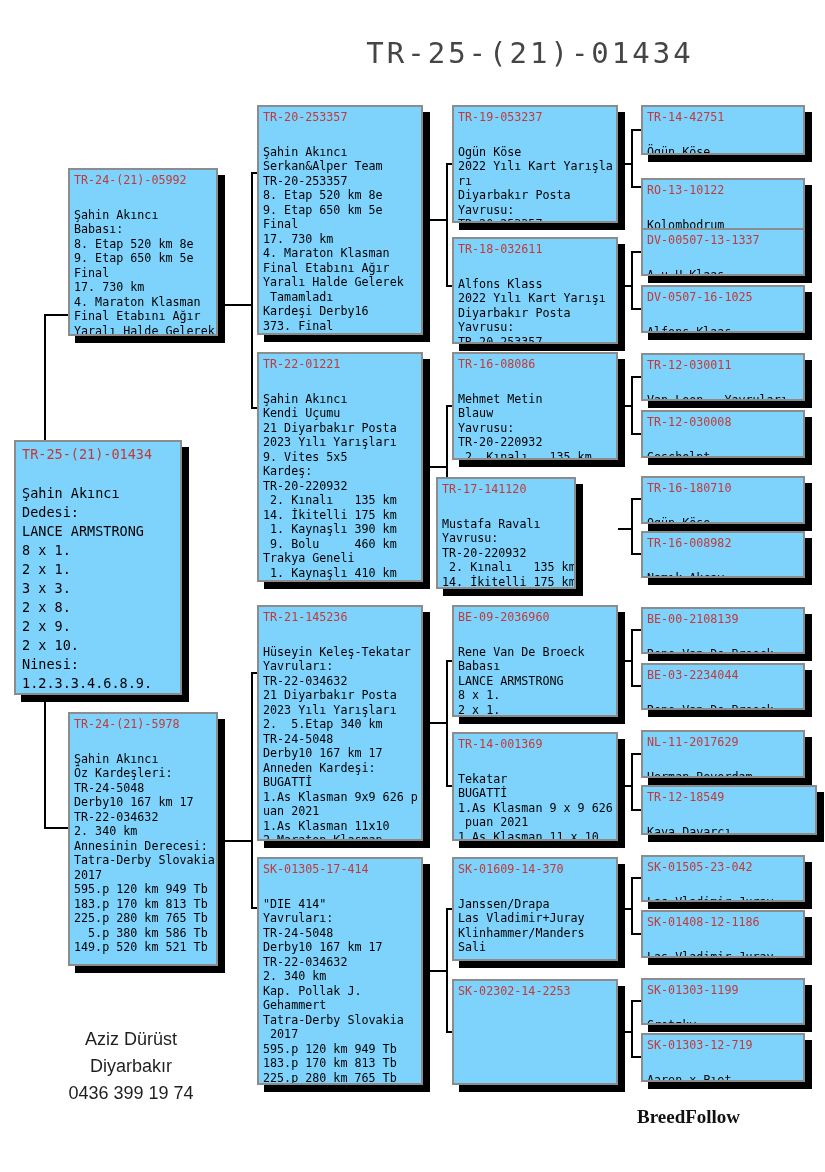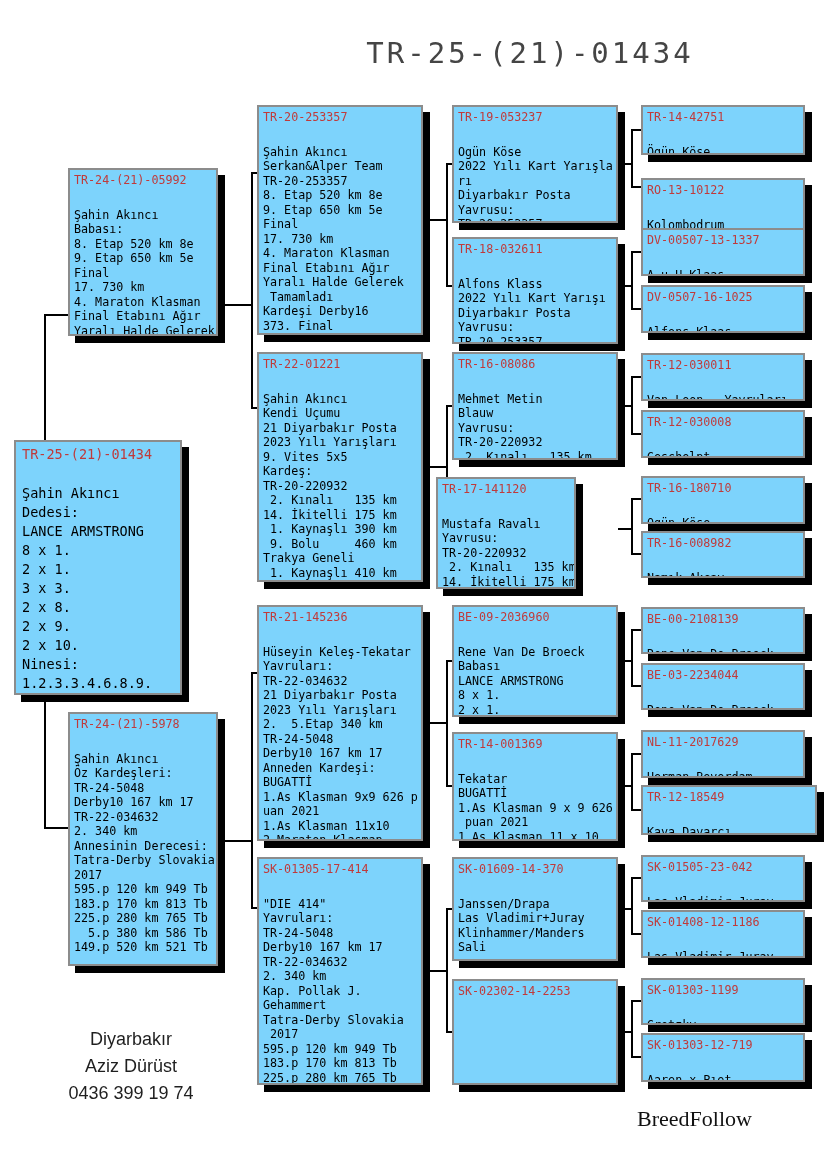--- a/index.html
+++ b/index.html
@@ -22,21 +22,21 @@
   .box-id  { color:var(--ring-id-red,#c03a3a); font-size:11.7px; line-height:14.5px; white-space:pre; }
   .box-body{ color:#000; font-size:11.7px; line-height:14.5px; white-space:pre;margin-top:20px; }
   .box-main { padding-left:6px; }
   .box-main .box-id, .box-main .box-body { font-size:13.5px; line-height:19px; }
   .footer {
     position:absolute; left:31px; top:1026px; width:200px; text-align:center;
     font-family:"Liberation Sans", sans-serif; font-size:18px; line-height:27px; color:#1f1f1f;
   }
   .brand {
     position:absolute; left:637px; top:1106px;
-    font-family:"Liberation Serif", serif; font-size:22px; color:#111;
+    font-family:"Liberation Serif", serif; font-size:19px; color:#111;font-weight:bold;
   }
 </style>
 </head>
 <body>
 
 <div class="title">TR-25-(21)-01434</div>
 
 <svg class="connectors" width="825" height="1172" viewBox="0 0 825 1172" fill="none" stroke="#000" stroke-width="2">
   <path d="M68,315 H45 V440 M45,695 V828 H68"></path>
   <path d="M218,305 H252 M257,173 H252 V408 H257"></path>
@@ -298,18 +298,18 @@
   <div class="box-body">Gretzky
 Aarden</div>
 </div>
 <div class="box" style="left:641px;top:1033px;width:164px;height:49px">
   <div class="box-id">SK-01303-12-719</div>
   <div class="box-body">Aaren x Pıet
 Polosestra</div>
 </div>
 
 <div class="footer">
+  <div>Aziz Dürüst</div>
   <div>Diyarbakır</div>
-  <div>Aziz Dürüst</div>
   <div>0436 399 19 74</div>
 </div>
 
 <div class="brand">BreedFollow</div>
 
 </body></html>

